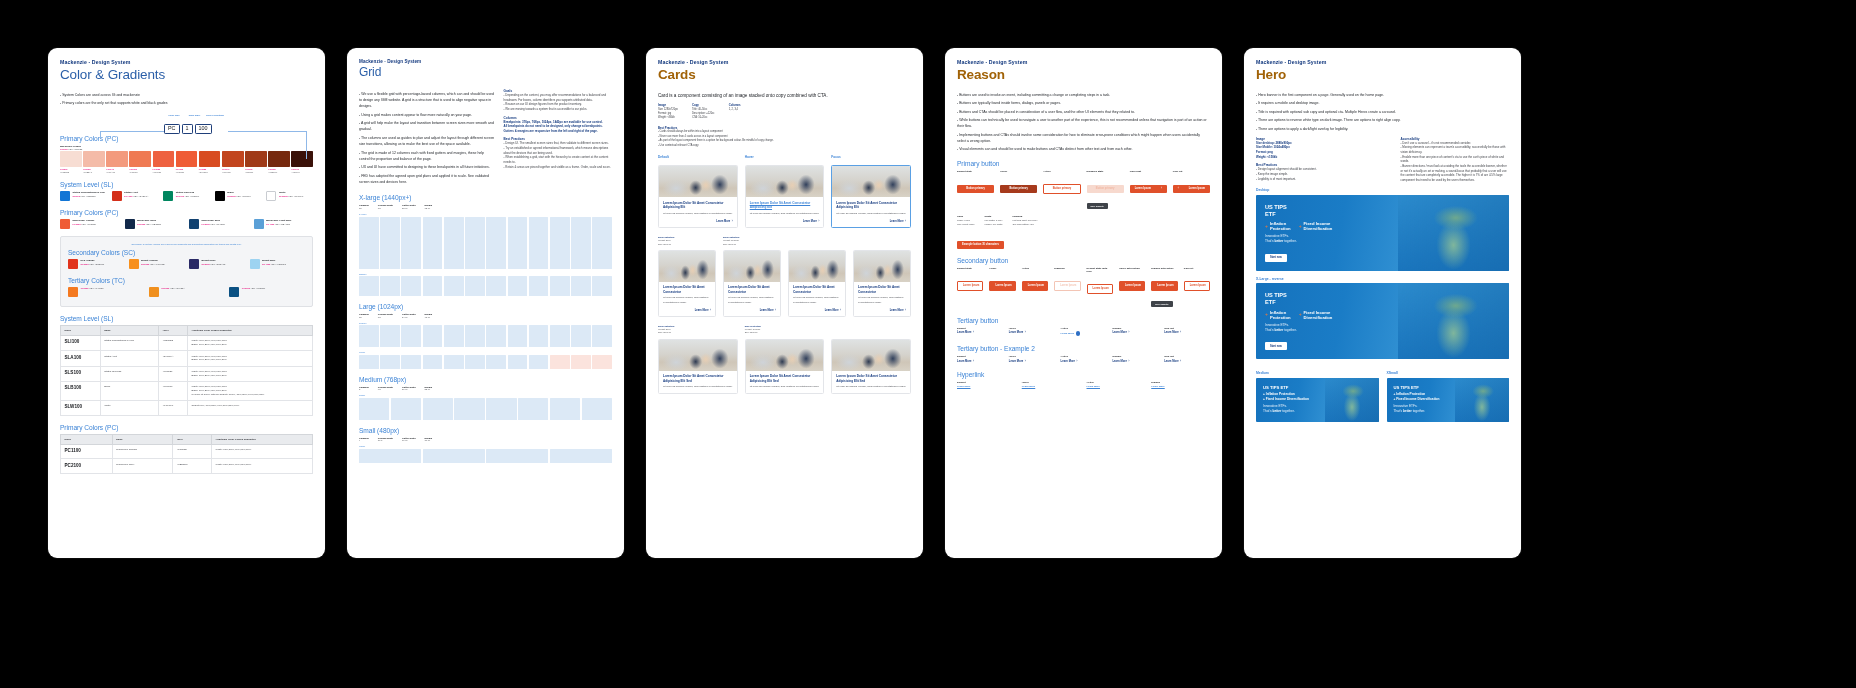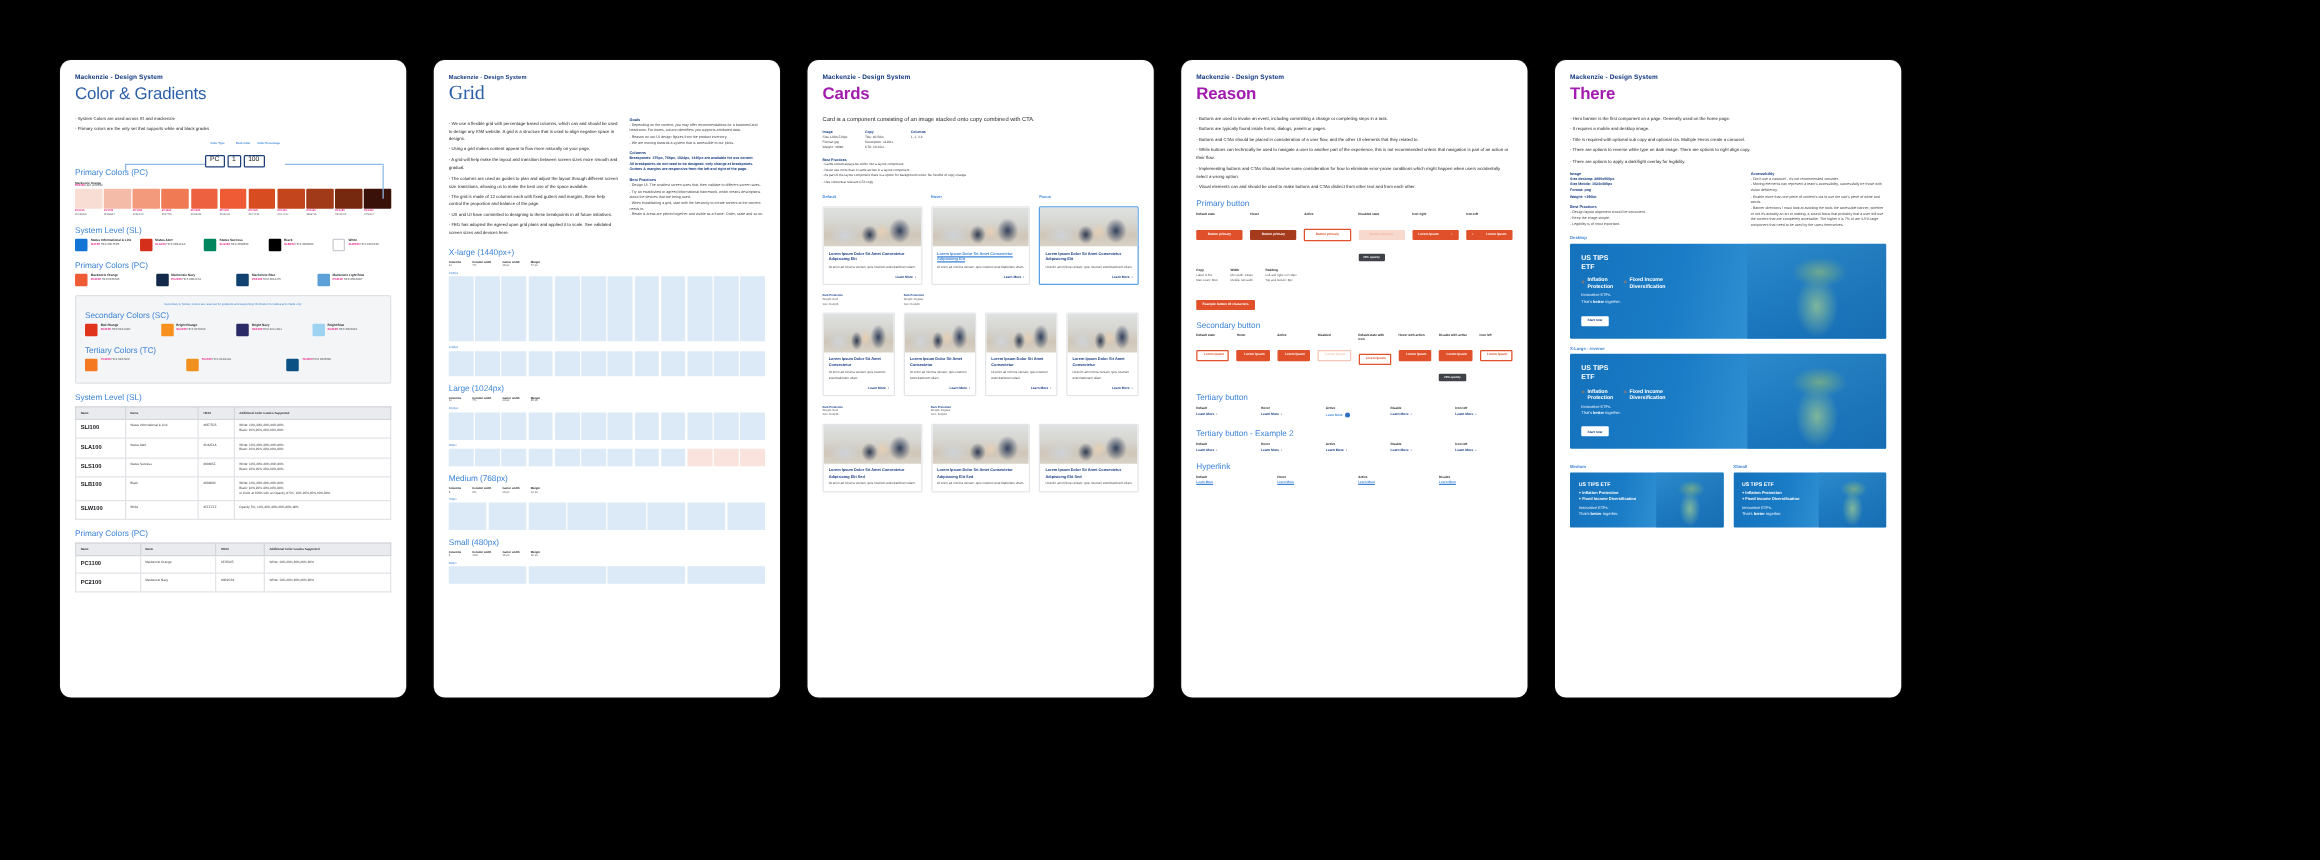--- a/index.html
+++ b/index.html
@@ -34,22 +34,22 @@
   
   .eyebrow {
     font-size: 4.6px; font-weight: 700; color: #12387e;
     letter-spacing: .02em; line-height: 1.35;
   }
   .eyebrow.lg { font-size: 5.2px; }
   .ptitle {
     font-size: 13.5px; font-weight: 400; color: #2b5fa8;
     line-height: 1.15; margin-top: 1px; letter-spacing: -.01em;
   }
-  .ptitle.bold { font-weight: 700; color: #a21caf; }
-  .ptitle.sm { font-size: 16px; font-family: Liberation Serif, serif; }
+  .ptitle.bold { font-weight: 700; color: #a16207; }
+  .ptitle.sm { font-size: 12px; }
   .body-l {
     font-size: 3.5px; color: #23262b; line-height: 1.75; margin-top: 2px;
   }
   .body-l p { margin-bottom: 2.4px; }
   .sec-h {
     font-size: 6.6px; color: #3d84d6; font-weight: 400;
     margin: 8px 0 3px 0; letter-spacing: -.005em;
   }
   .mini-h { font-size: 3.1px; font-weight: 700; color: #12387e; }
   .mini-b { font-size: 2.9px; color: #3d3f45; line-height: 1.6; }
@@ -1155,21 +1155,21 @@
     <div class="bl">Disable</div>
     <a class="tlink bl" style="text-decoration:underline;">Learn More</a>
   </div>
         </div>
     </div>
   </section>
 
   <section class="page">
     <div class="pg-inner">
       <div class="eyebrow lg">Mackenzie - Design System</div>
-      <div class="ptitle bold">There</div>
+      <div class="ptitle bold">Hero</div>
 
       <div class="body-l" id="hero-intro" style="margin-top:9px;">
           <p>- Hero banner is the first component on a page. Generally used on the home page.</p>
           <p>- It requires a mobile and desktop image.</p>
           <p>- Title is required with optional sub copy and optional cta. Multiple Heros create a carousel.</p>
           <p>- There are options to reverse white type on dark image. There are options to right align copy.</p>
           <p>- There are options to apply a dark/light overlay for legibility.</p>
         </div>
 
       <div class="two-col" style="margin-top:5px;">

